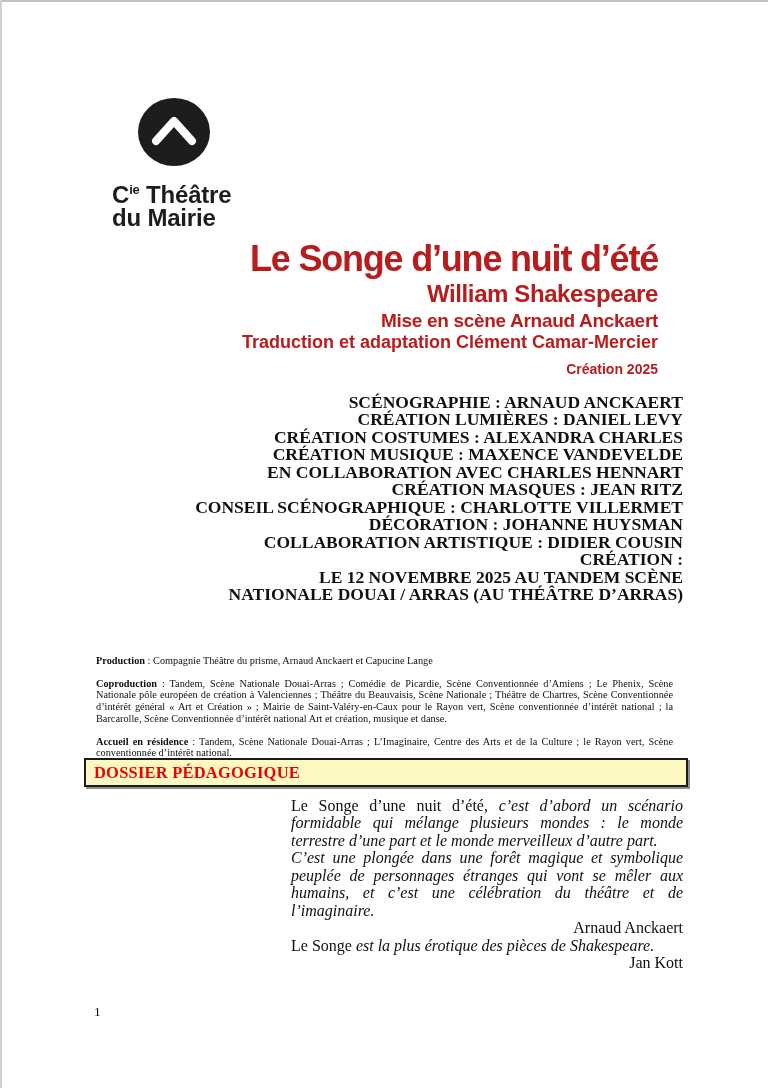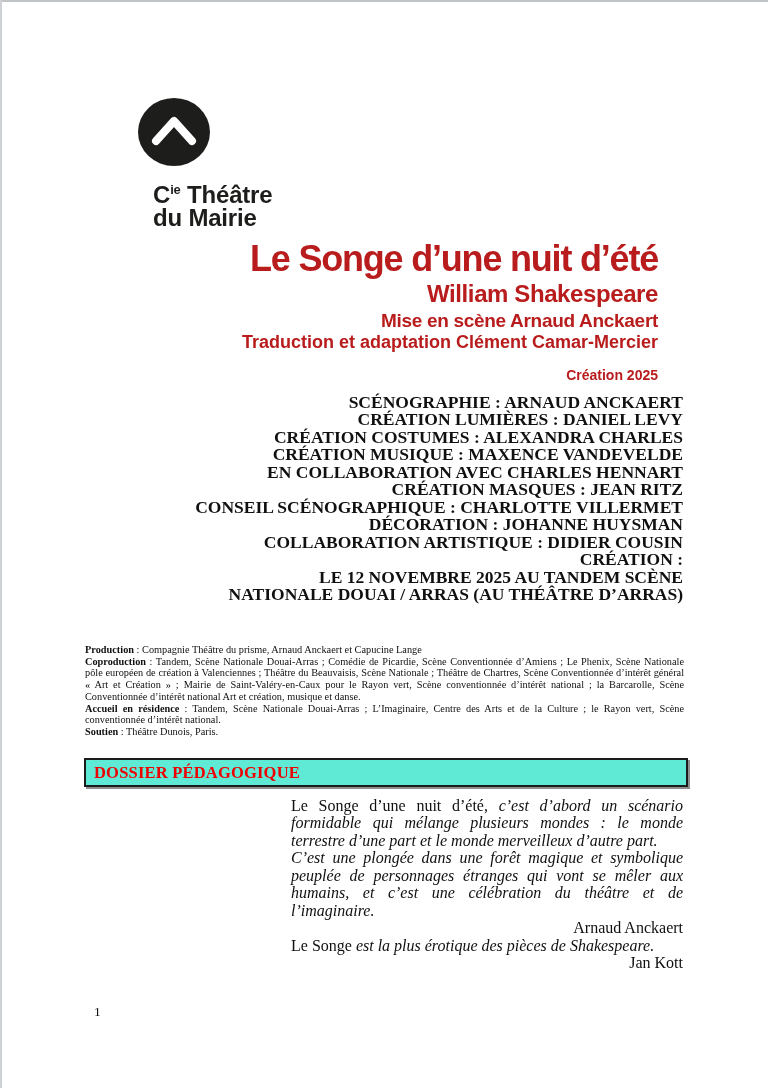--- a/index.html
+++ b/index.html
@@ -10,45 +10,45 @@
 
   .edge-top  { position:absolute; top:0; left:0; width:100%; height:2px; background:#c0c4c7; }
   .edge-left { position:absolute; top:0; left:0; width:2px; height:100%; background:#ced1d3; }
 
   
   .logo { position:absolute; left:112px; top:98px; }
   .logo-mark { width:72px; height:68px; margin-left:26px; background:#1d1d1b; border-radius:50%;
                display:flex; align-items:center; justify-content:center; }
   .logo-mark svg { display:block; margin-top:-5px; }
   .logo-text { margin-top:12px; font-family:"Liberation Sans", sans-serif; font-weight:700;
-               font-size:24px; line-height:23px; color:#1d1d1b; letter-spacing:-0.2px;margin-left:41px; }
+               font-size:24px; line-height:23px; color:#1d1d1b; letter-spacing:-0.2px; }
   .logo-text sup { font-size:13px; }
 
   
   .title-block { position:absolute; top:239px; right:110px; text-align:right;
                  font-family:"Liberation Sans", sans-serif; font-weight:700; color:#b91c1c; }
   .t-title    { font-size:36px; line-height:40px; letter-spacing:-1.2px; }
   .t-author   { font-size:24px; line-height:30px; letter-spacing:-0.4px; }
   .t-staging  { font-size:19px; line-height:24px; letter-spacing:-0.3px; }
   .t-adapt    { font-size:18px; line-height:19px; }
-  .t-creation { font-size:14px; line-height:18px; margin-top:14px; }
+  .t-creation { font-size:14px; line-height:18px; margin-top:8px; }
 
   
   .credits { position:absolute; top:394px; right:85px; text-align:right;
              font-weight:700; font-size:17.5px; line-height:17.45px; color:#101010; }
 
   
   .production { position:absolute; top:644px; left:85px; width:599px;
                 font-size:10.3px; line-height:11.7px; text-align:justify; color:#101010; }
-  .production p { margin:0; }
+  .production p { margin:11px; }
   .production .lbl { font-weight:700; }
 
   
   .dossier-box { position:absolute; top:758px; left:84px; width:604px; height:29px;
-                 border:2px solid #1b1b1b; box-shadow:2px 2px 0 #8f8f8f; background:#5eead4;
+                 border:2px solid #1b1b1b; box-shadow:2px 2px 0 #8f8f8f; background:#fef9c3;
                  display:flex; align-items:center; padding-left:8px; }
   .dossier-title { font-weight:700; font-size:16.5px; color:#ee0000; letter-spacing:0.2px; }
 
   
   .quote { position:absolute; top:797px; left:291px; width:392px;
            font-size:16px; line-height:17.45px; color:#101010; }
   .quote p { margin:0; text-align:justify; }
   .quote .it { font-style:italic; }
   .attribution { text-align:right; }
 

